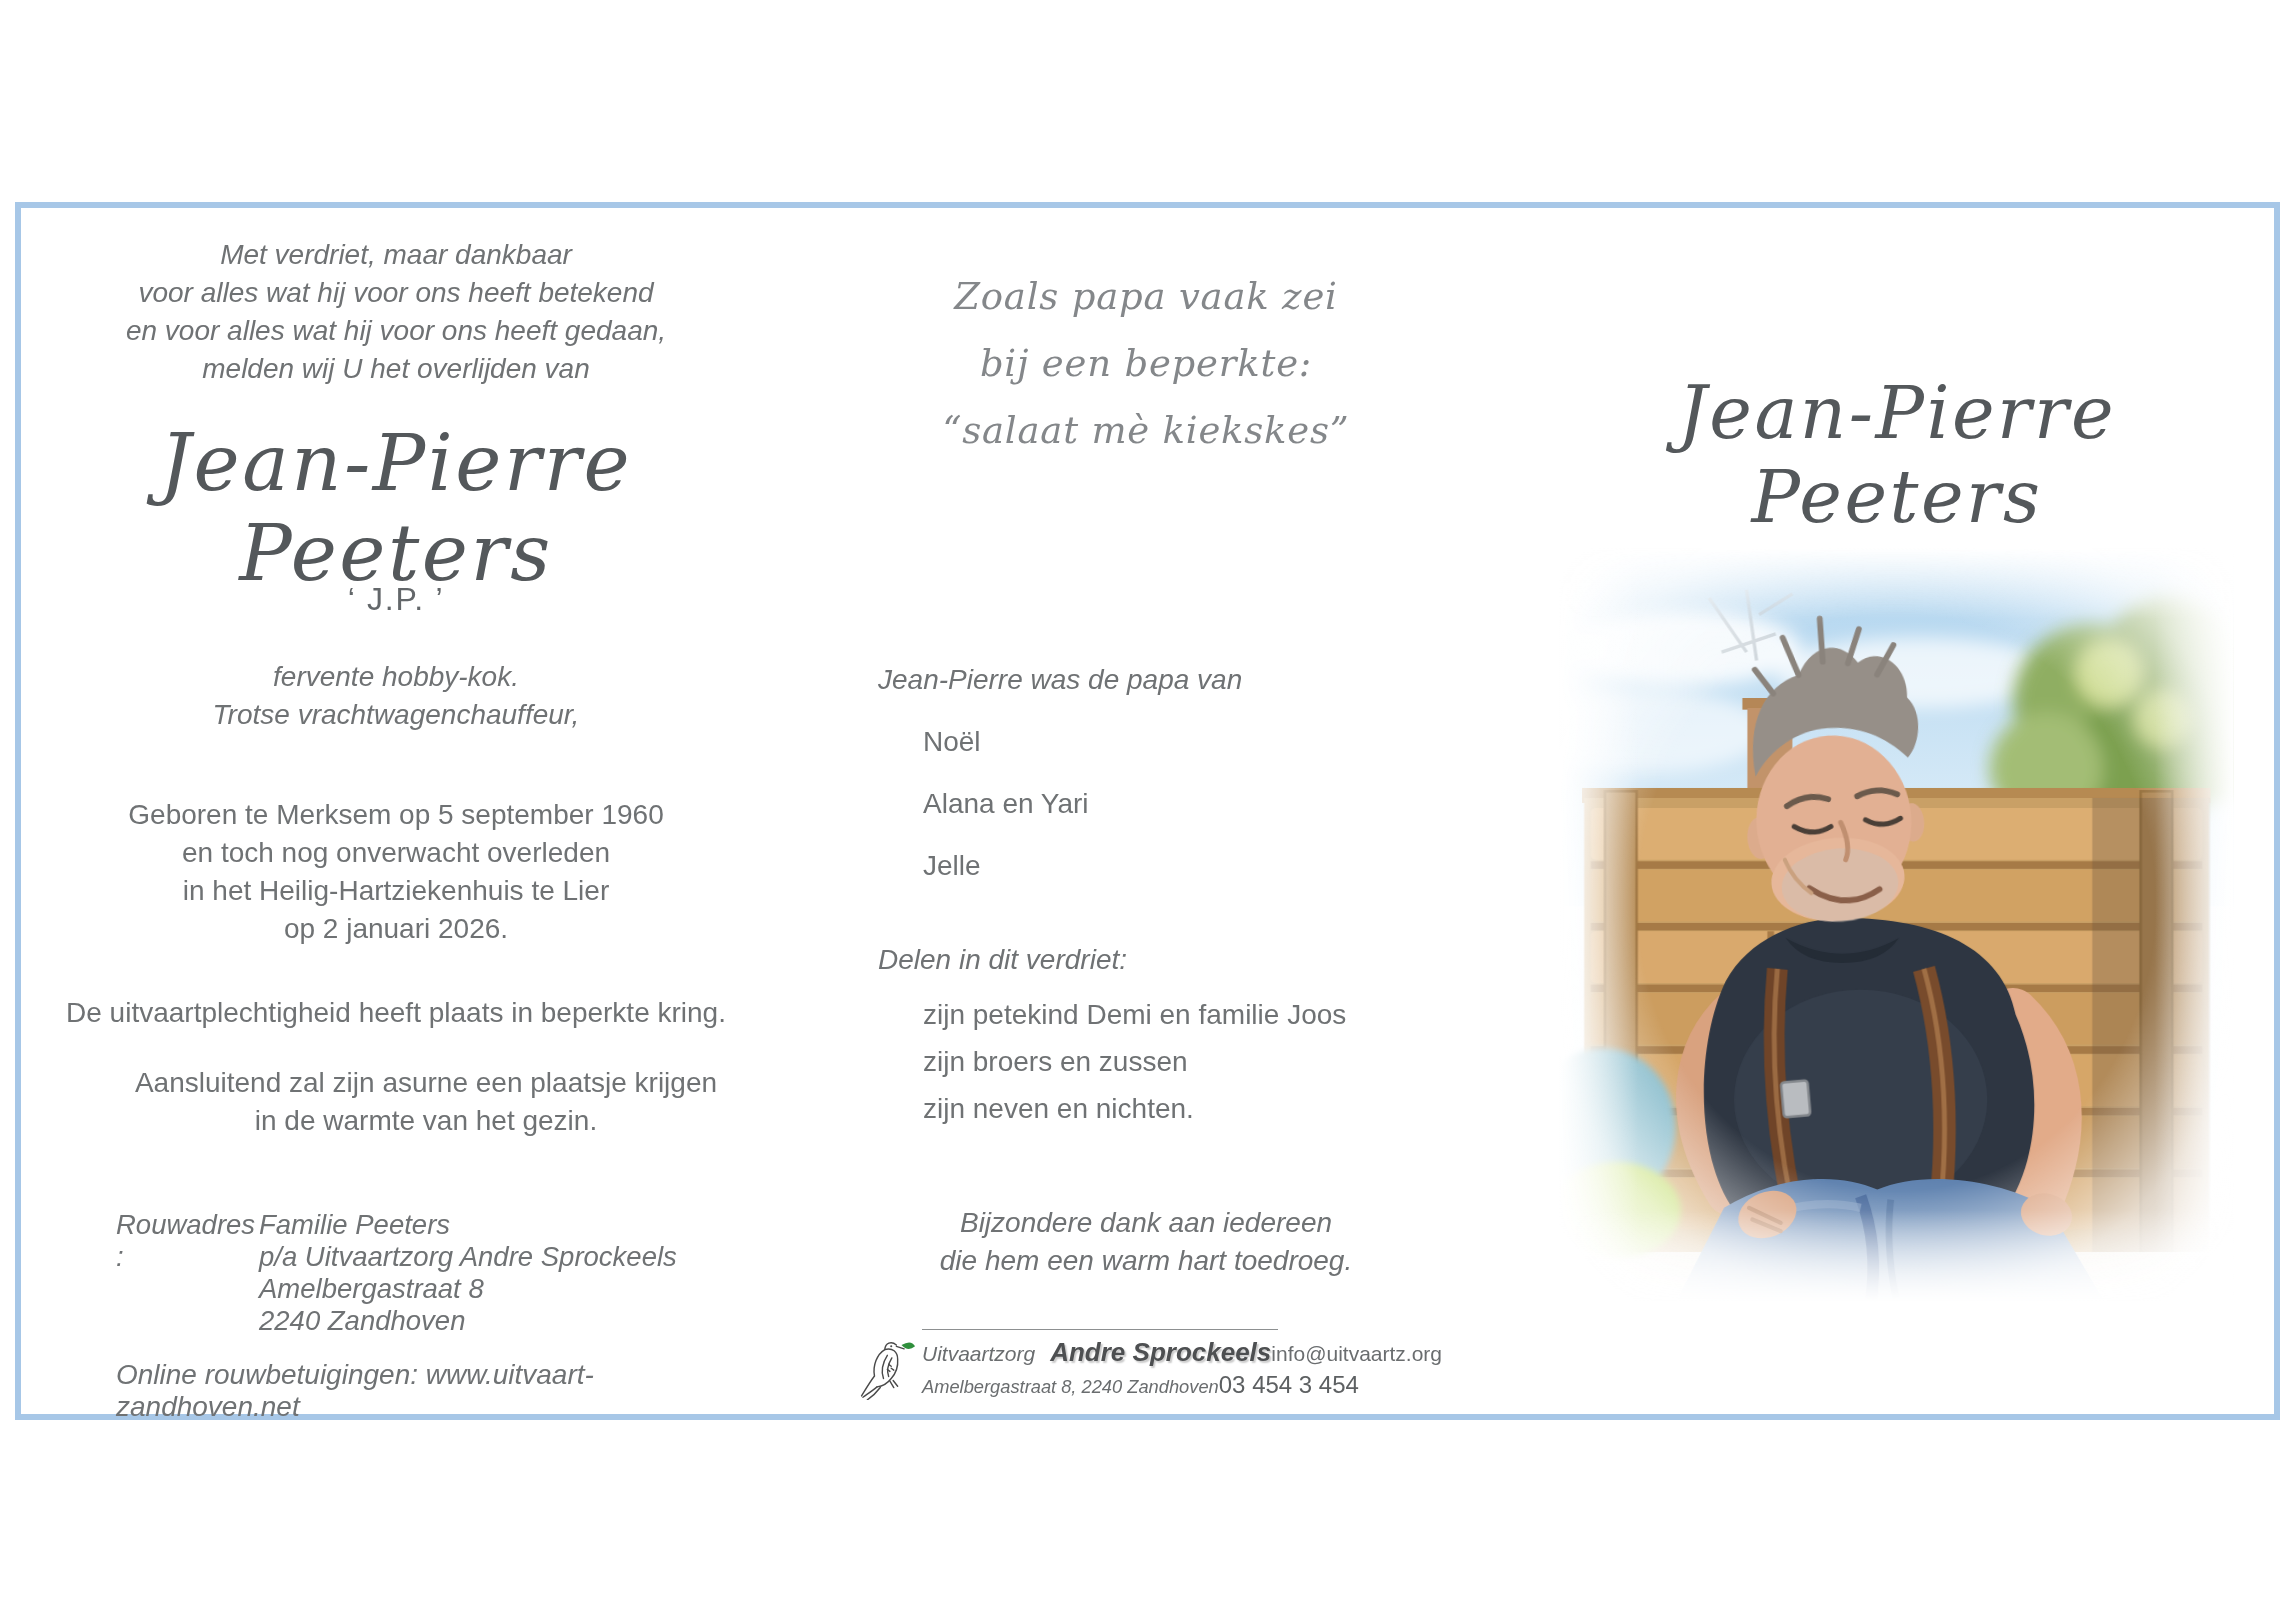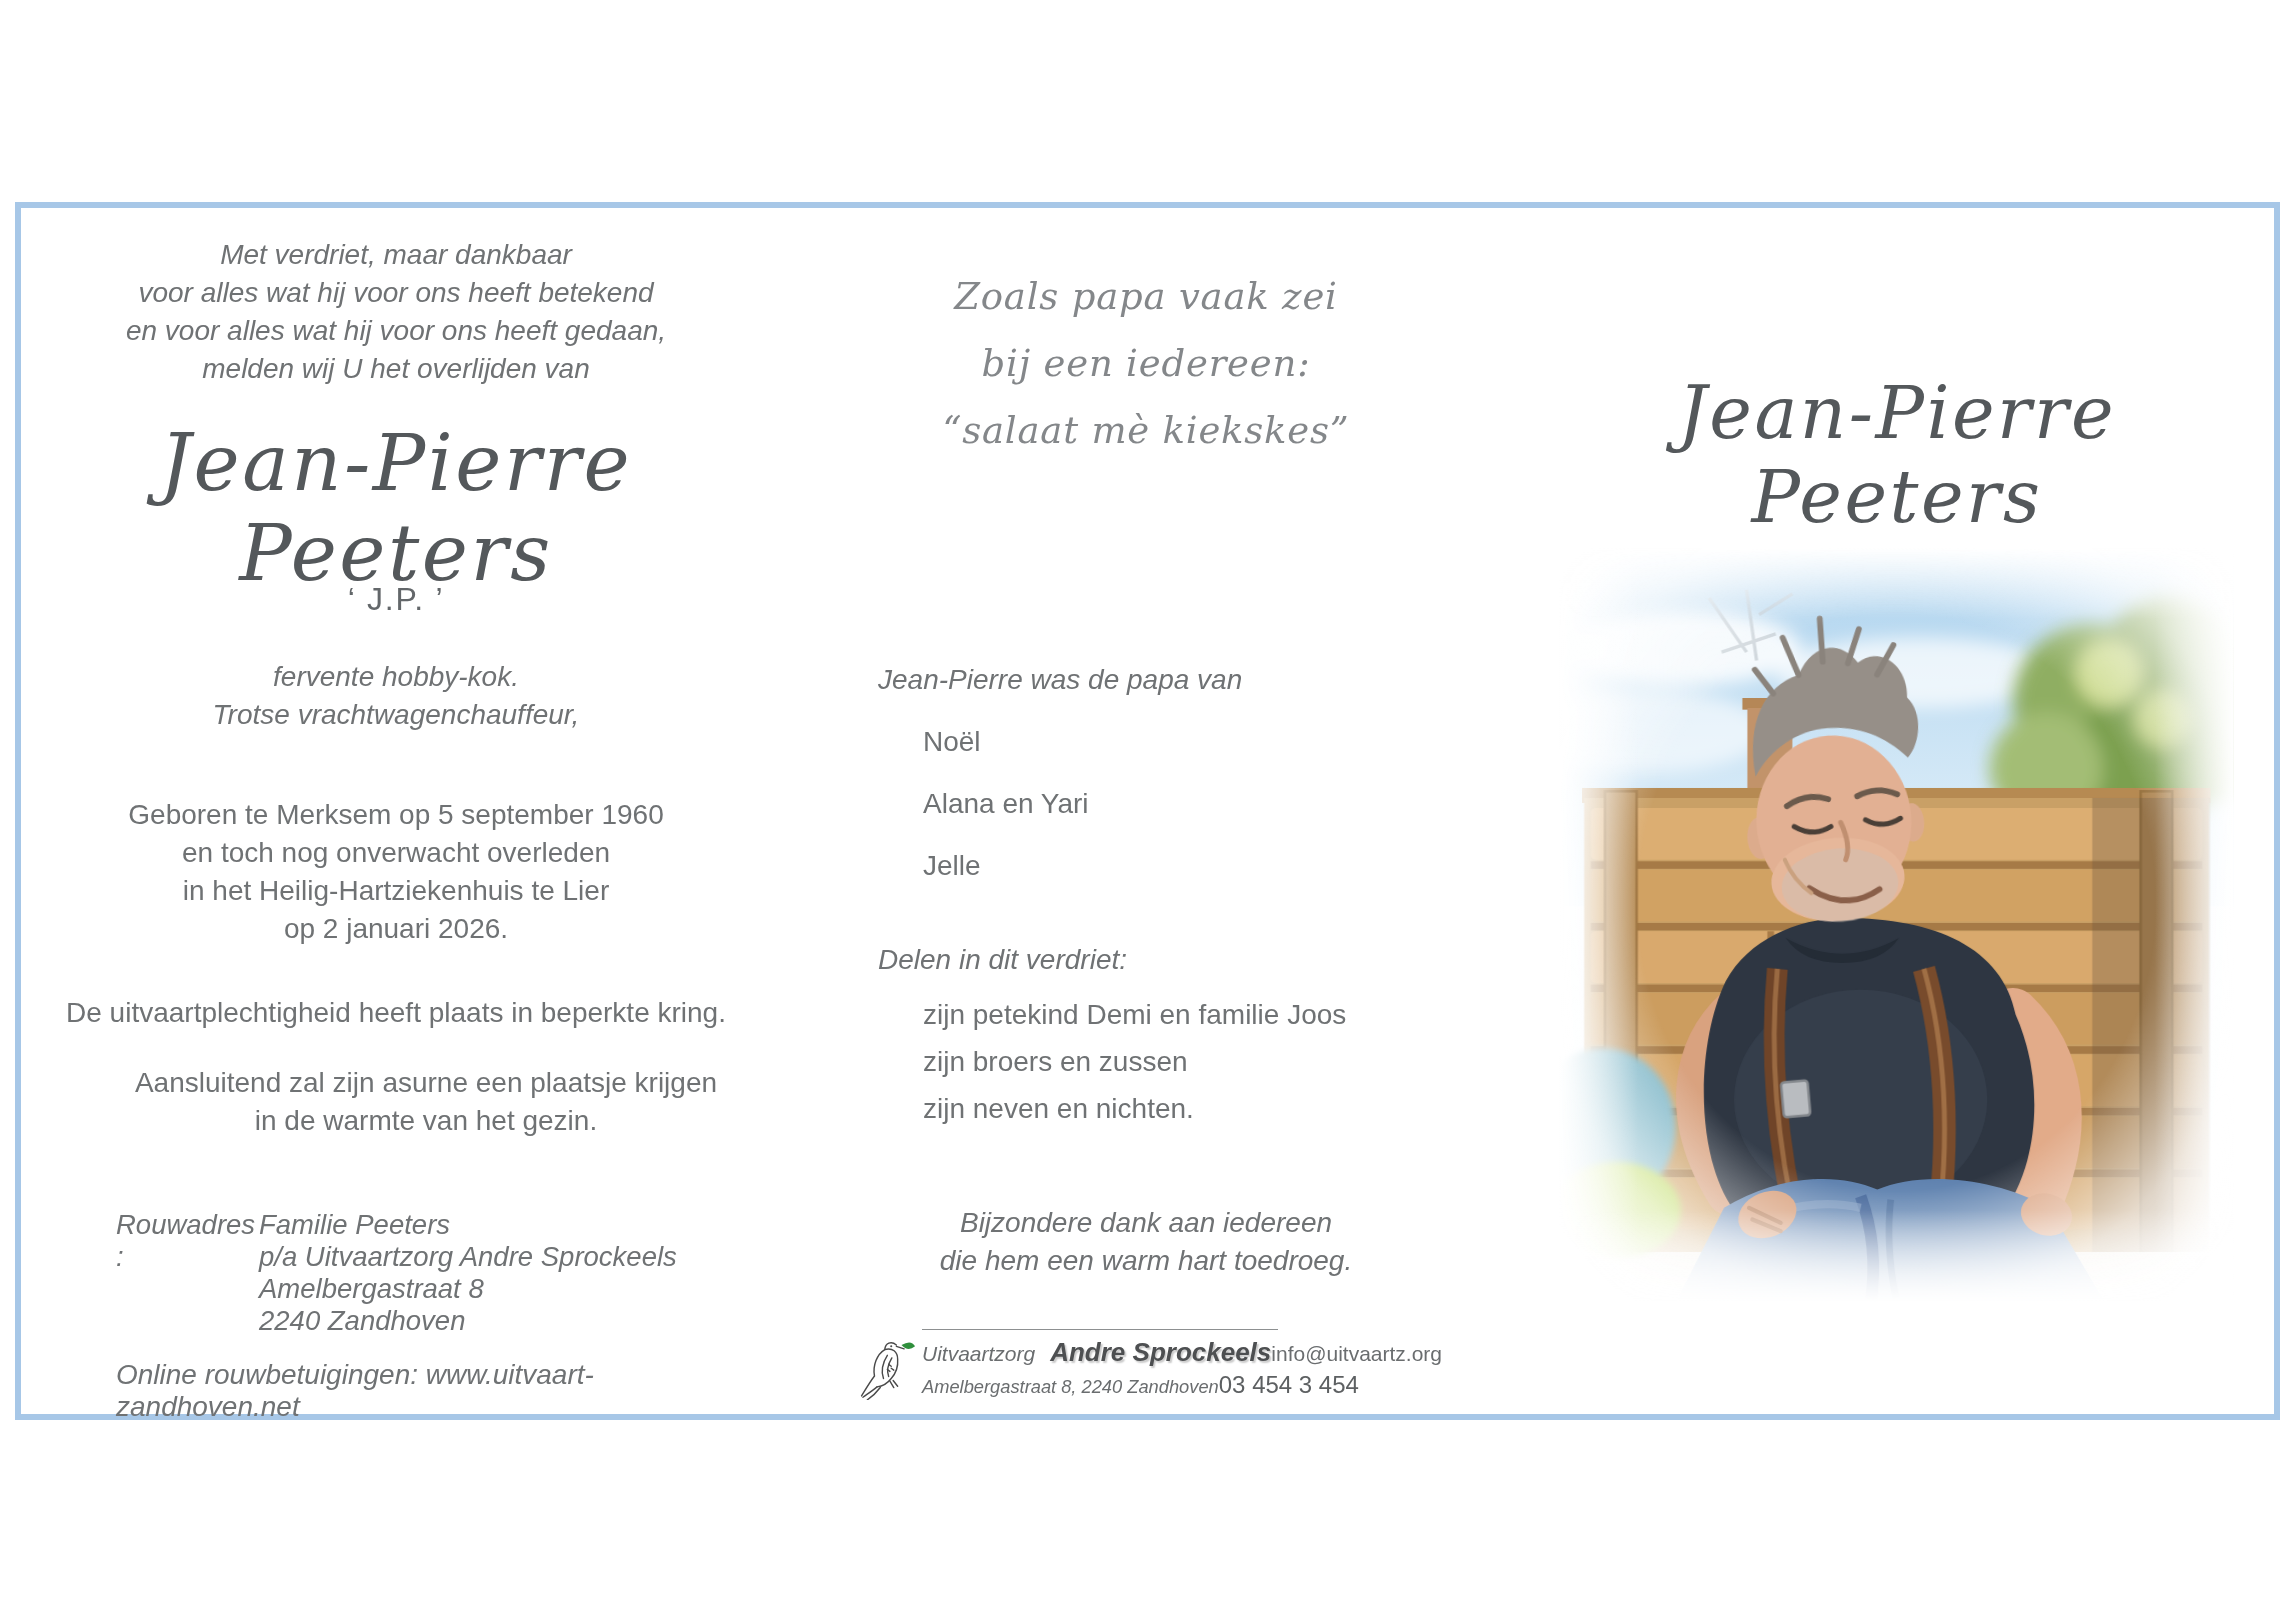--- a/index.html
+++ b/index.html
@@ -92,21 +92,21 @@
         <div>Amelbergastraat 8</div>
         <div>2240 Zandhoven</div>
       </div>
     </div>
     <div class="abs online">Online rouwbetuigingen: www.uitvaart-zandhoven.net</div>
   </div>
 
   <div class="panel" id="panel-mid">
     <div class="abs center quote">
       <div>Zoals papa vaak zei</div>
-      <div>bij een iedereen:</div>
+      <div>bij een beperkte:</div>
       <div>“salaat mè kiekskes”</div>
     </div>
     <div class="abs papa-intro">Jean-Pierre was de papa van</div>
     <div class="abs children">
       <div>Noël</div>
       <div>Alana en  Yari</div>
       <div>Jelle</div>
     </div>
     <div class="abs grief-intro">Delen in dit verdriet:</div>
     <div class="abs grief-list">

